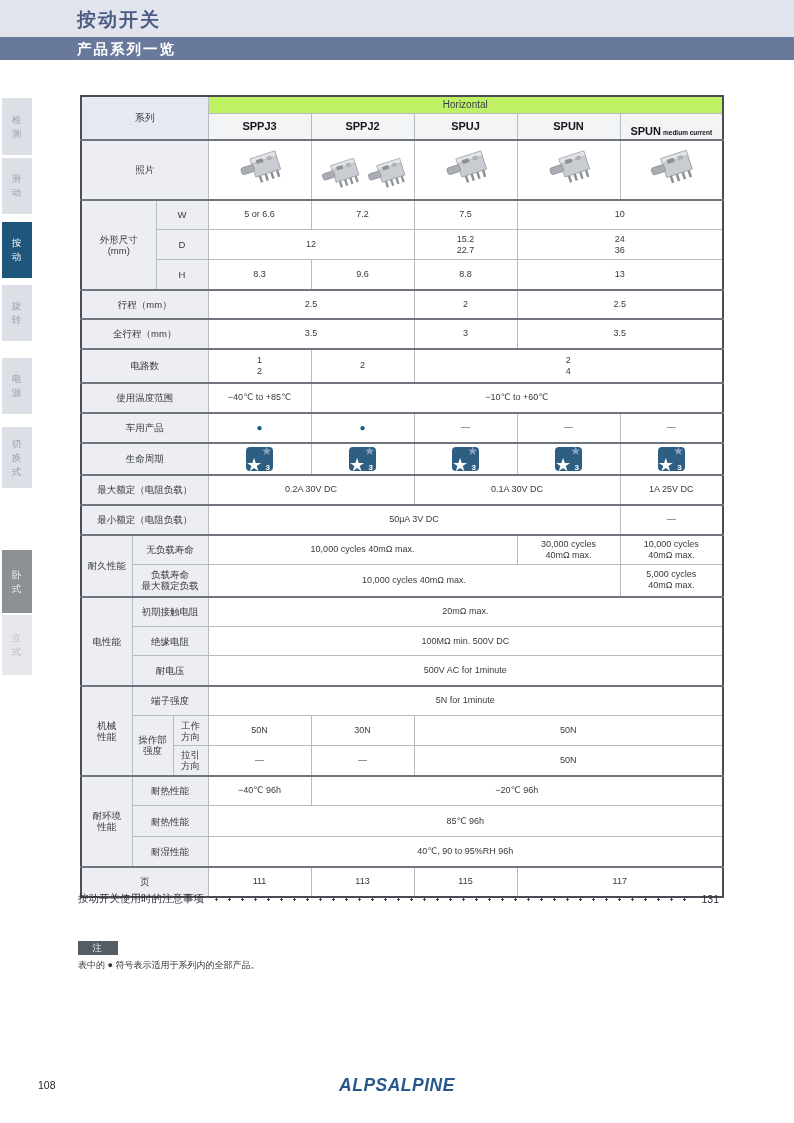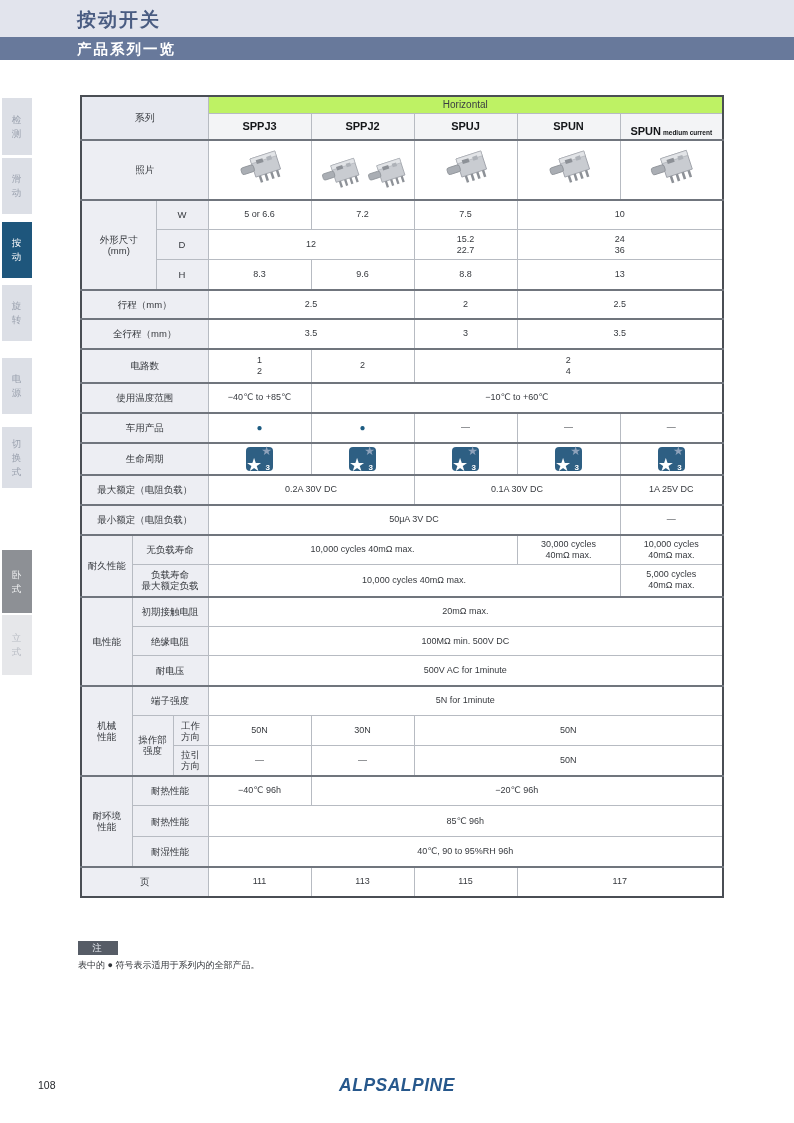--- a/index.html
+++ b/index.html
@@ -303,19 +303,24 @@
     <td class="lbl" colspan="4">页</td>
     <td>111</td>
     <td>113</td>
     <td>115</td>
     <td colspan="2">117</td>
   </tr>
 </tbody>
   </table>
 
 <div class="abs links">
+  <div class="link-row">
+    <span>按动开关使用时的注意事项</span>
+    <span class="leader"></span>
+    <span class="pageref">131</span>
+  </div>
 </div>
 
 <div class="abs note-badge">注</div>
 <div class="abs note-text">表中的 ● 符号表示适用于系列内的全部产品。</div>
 
 <div class="abs pgnum">108</div>
 <div class="abs brand">ALPSALPINE</div>
 
 </body></html>

